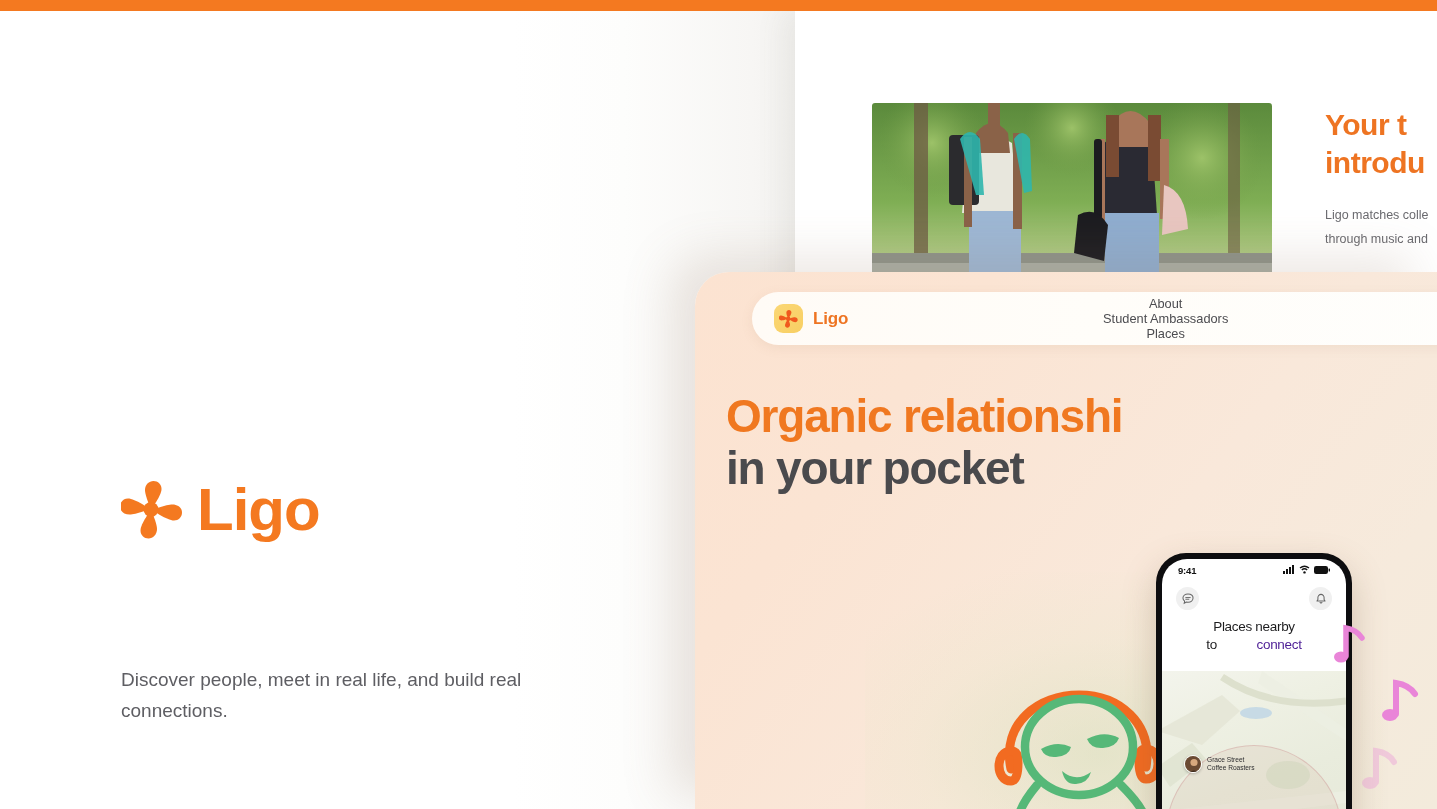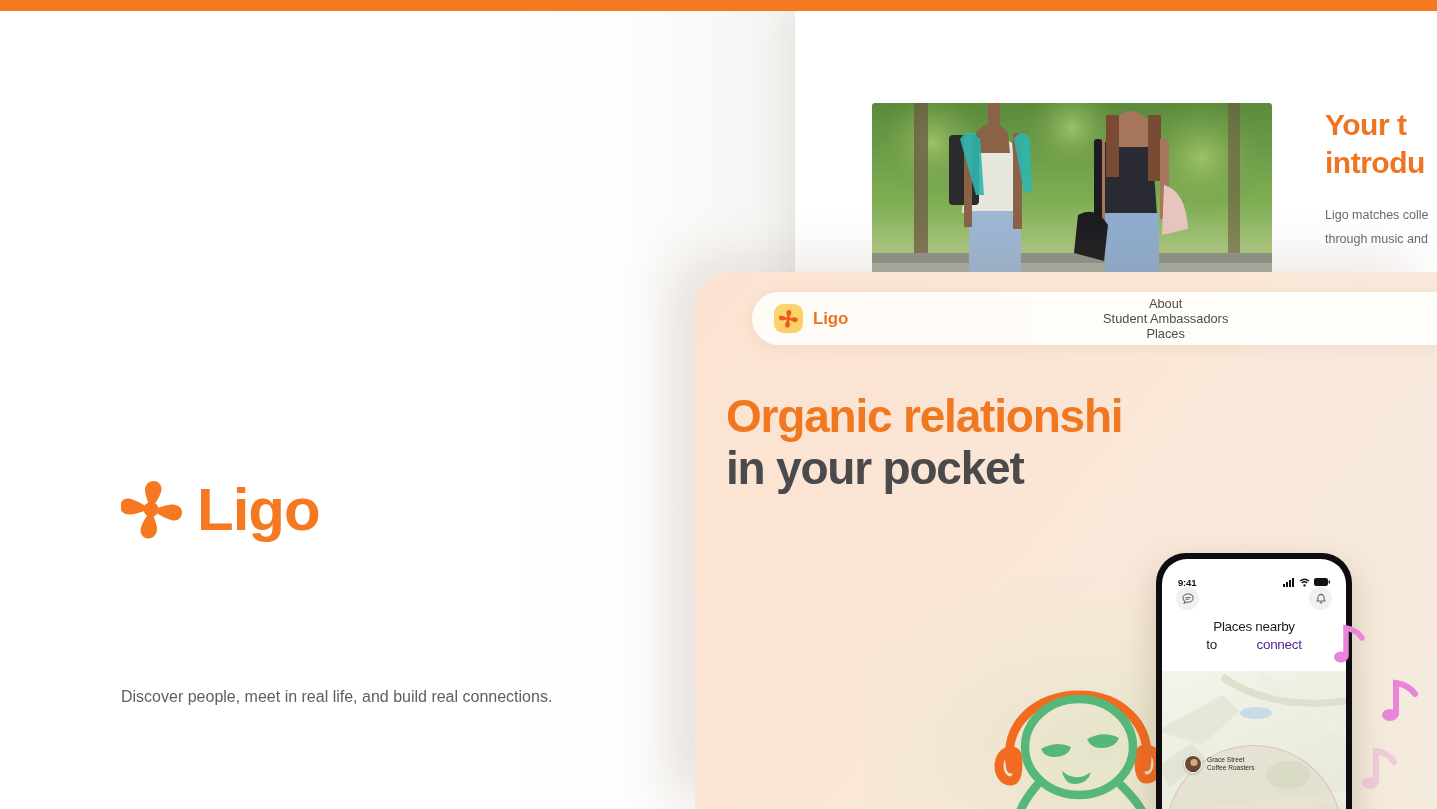--- a/index.html
+++ b/index.html
@@ -28,21 +28,21 @@
   .logo-word {
     font-size:60px; font-weight:700; color:#F47920;
     letter-spacing:-1px; line-height:1; font-family:"Liberation Sans",sans-serif;
   }
   #tagline {
     margin-top:22px; font-size:27px; font-weight:700; color:#18181a;
     letter-spacing:-0.6px;
   }
   #lead {
     position:absolute; left:121px; top:653px; width:470px;
-    font-size:16px; line-height:1.65; color:#5e5e63;margin-top:20px;
+    font-size:19px; line-height:1.65; color:#5e5e63;
   }
 
   
   #right-panel {
     position:absolute; left:795px; top:11px; width:642px; height:798px;
     background:#ffffff; z-index:8;
     box-shadow:-14px 0 26px rgba(120,110,100,.07);
   }
   #promo-photo {
     position:absolute; left:77px; top:92px; width:400px; height:220px;
@@ -103,22 +103,22 @@
   #phone {
     position:absolute; left:461px; top:281px; width:196px; height:300px;
     background:#0d0d0f; border-radius:30px; padding:6px;
     box-shadow:0 14px 34px rgba(120,90,60,.28);
   }
   #phone-screen {
     width:100%; height:100%; background:#ffffff;
     border-radius:25px; overflow:hidden; position:relative;
   }
   #status-bar {
-    height:26px; display:flex; align-items:center; justify-content:space-between;
-    padding:20px 16px 0 16px;
+    height:26px; display:flex; align-items:flex-start; justify-content:space-between;
+    padding:6px 16px 0 16px;
   }
   #status-time { font-size:9.5px; font-weight:700; color:#111; letter-spacing:-.2px; }
   #status-icons { display:flex; align-items:center; gap:4px; }
   #phone-head-row {
     display:flex; align-items:center; justify-content:space-between;
     padding:2px 14px 0 14px;
   }
   .round-btn {
     width:23px; height:23px; border-radius:50%; background:#f0f0f0;
     display:flex; align-items:center; justify-content:center; cursor:pointer;

